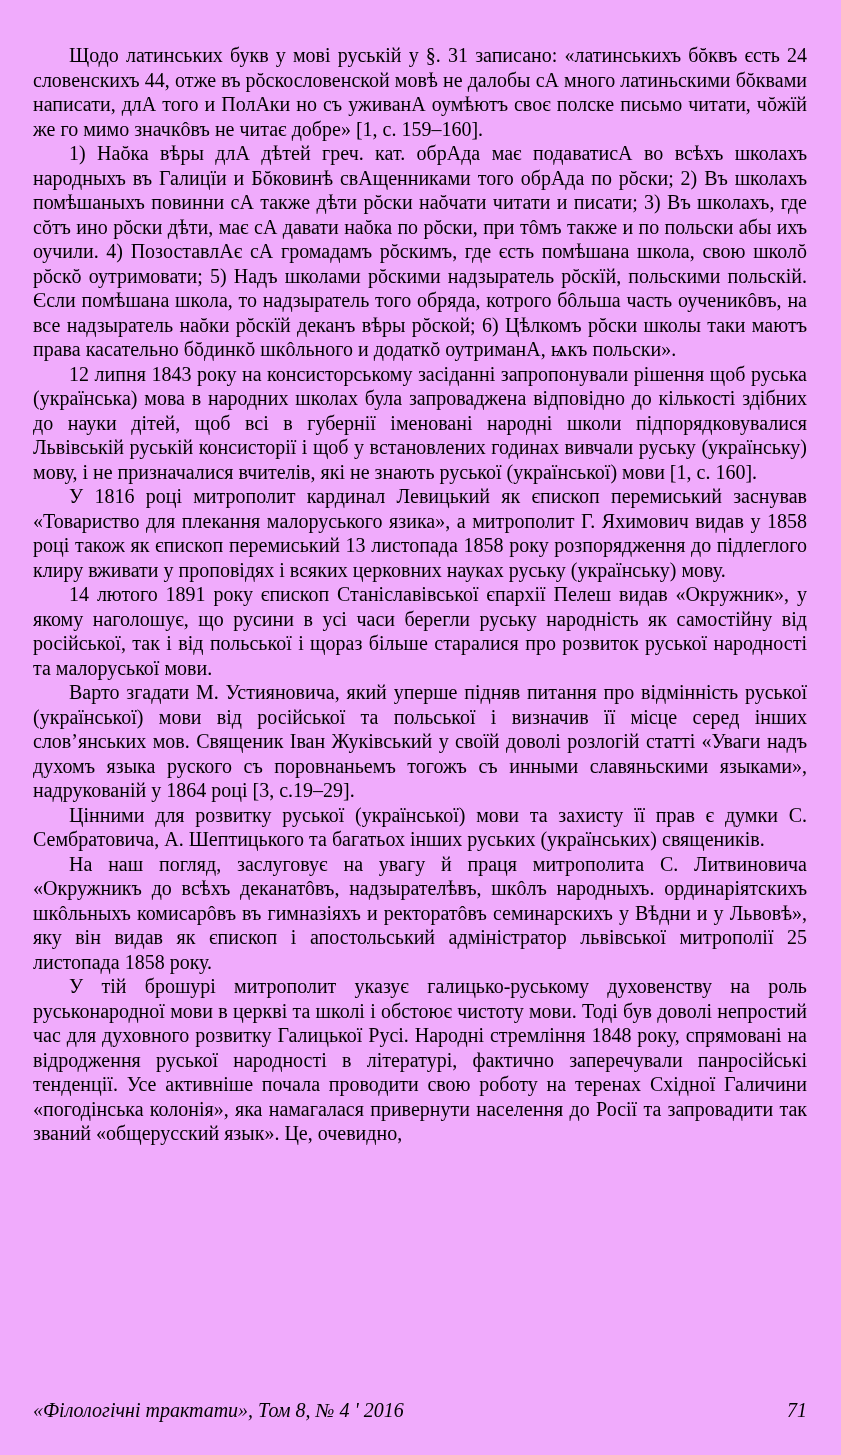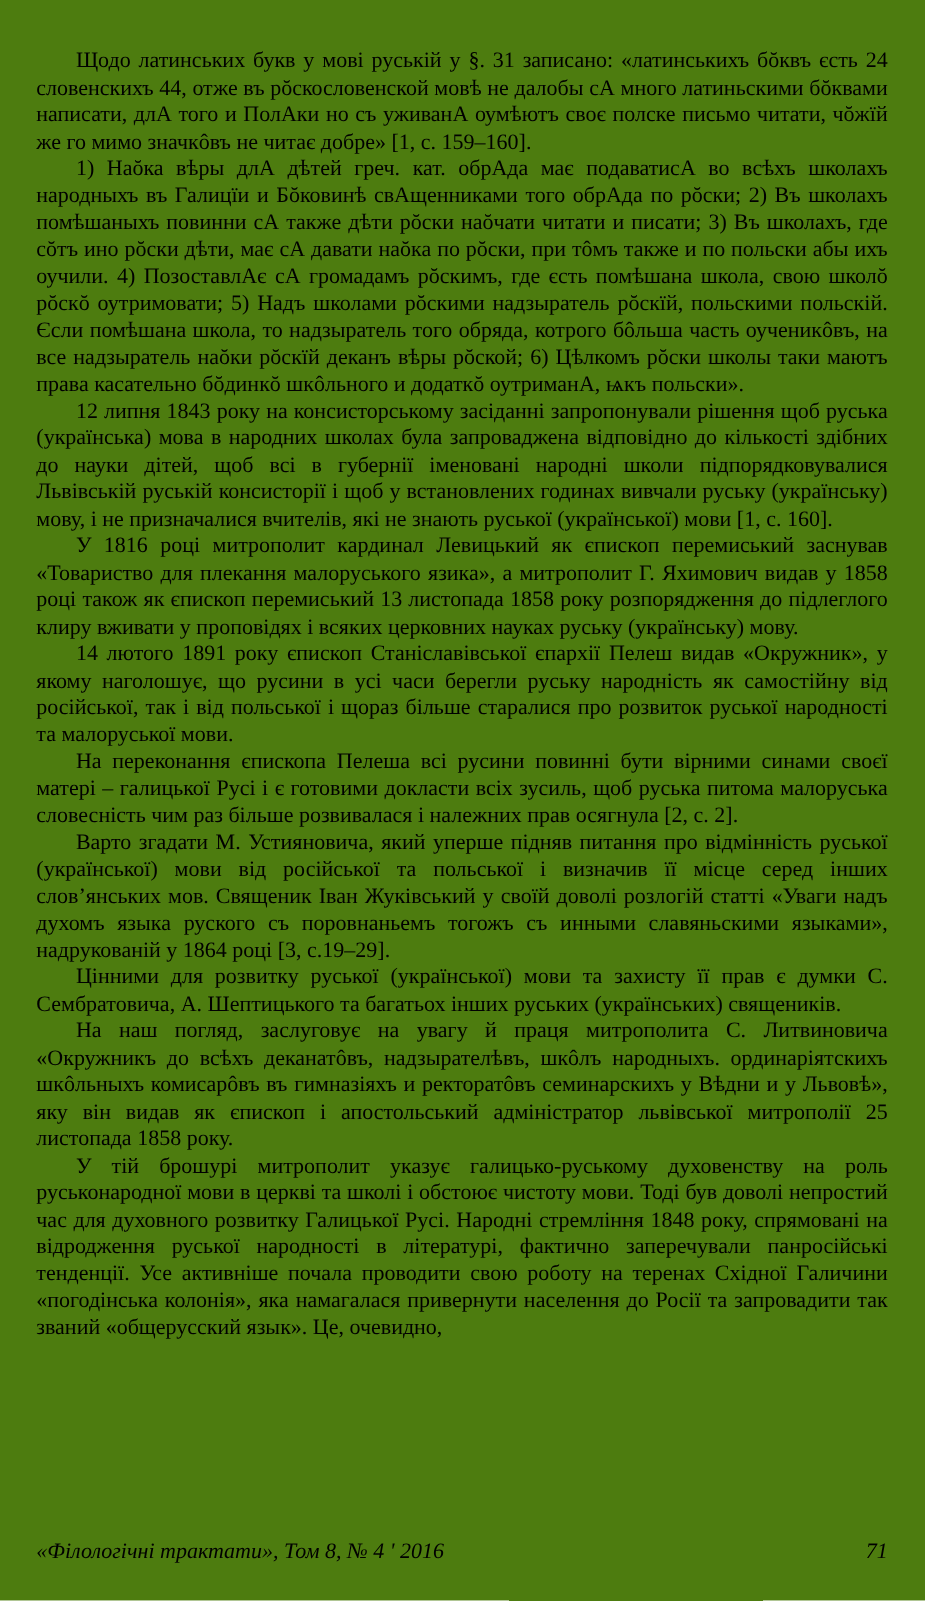--- a/index.html
+++ b/index.html
@@ -4,21 +4,21 @@
 <style>
   html, body {
     margin: 0;
     padding: 0;
     background: #ffffff;
   }
   .page {
     position: relative;
     width: 841px;
     height: 1455px;
-    background: #4d7c0f;
+    background: #f0abfc;
     color: #000000;
     font-family: "Liberation Serif", "DejaVu Serif", serif;
     overflow: hidden;
   }
   .content {
     position: absolute;
     top: 43px;
     left: 33px;
     width: 774px;
     font-size: 20px;
@@ -48,21 +48,20 @@
 </head>
 <body>
 
 <div class="page">
   <main class="content">
     <p class="para">Щодо латинських букв у мові руській у §. 31 записано: «латинськихъ бŏквъ єсть 24 словенскихъ 44, отже въ рŏскословенской мовѣ не далобы сА много латиньскими бŏквами написати, длА того и ПолАки но съ уживанА оумѣютъ своє полске письмо читати, чŏжїй же го мимо значкôвъ не читає добре» [1, с. 159–160].</p>
     <p class="para">1) Наŏка вѣры длА дѣтей греч. кат. обрАда має подаватисА во всѣхъ школахъ народныхъ въ Галицїи и Бŏковинѣ свАщенниками того обрАда по рŏски; 2) Въ школахъ помѣшаныхъ повинни сА также дѣти рŏски наŏчати читати и писати; 3) Въ школахъ, где сŏтъ ино рŏски дѣти, має сА давати наŏка по рŏски, при тôмъ также и по польски абы ихъ оучили. 4) ПозоставлАє сА громадамъ рŏскимъ, где єсть помѣшана школа, свою школŏ рŏскŏ оутримовати; 5) Надъ школами рŏскими надзыратель рŏскїй, польскими польскій. Єсли помѣшана школа, то надзыратель того обряда, котрого бôльша часть оученикôвъ, на все надзыратель наŏки рŏскїй деканъ вѣры рŏской; 6) Цѣлкомъ рŏски школы таки маютъ права касательно бŏдинкŏ шкôльного и додаткŏ оутриманА, ѩкъ польски».</p>
     <p class="para">12 липня 1843 року на консисторському засіданні запропонували рішення щоб руська (українська) мова в народних школах була запроваджена відповідно до кількості здібних до науки дітей, щоб всі в губернії іменовані народні школи підпорядковувалися Львівській руській консисторії і щоб у встановлених годинах вивчали руську (українську) мову, і не призначалися вчителів, які не знають руської (української) мови [1, с. 160].</p>
     <p class="para">У 1816 році митрополит кардинал Левицький як єпископ перемиський заснував «Товариство для плекання малоруського язика», а митрополит Г. Яхимович видав у 1858 році також як єпископ перемиський 13 листопада 1858 року розпорядження до підлеглого клиру вживати у проповідях і всяких церковних науках руську (українську) мову.</p>
     <p class="para">14 лютого 1891 року єпископ Станіславівської єпархії Пелеш видав «Окружник», у якому наголошує, що русини в усі часи берегли руську народність як самостійну від російської, так і від польської і щораз більше старалися про розвиток руської народності та малоруської мови.</p>
-    <p class="para">На переконання єпископа Пелеша всі русини повинні бути вірними синами своєї матері – галицької Русі і є готовими докласти всіх зусиль, щоб руська питома малоруська словесність чим раз більше розвивалася і належних прав осягнула [2, с. 2].</p>
     <p class="para">Варто згадати М. Устияновича, який уперше підняв питання про відмінність руської (української) мови від російської та польської і визначив її місце серед інших слов’янських мов. Священик Іван Жуківський у своїй доволі розлогій статті «Уваги надъ духомъ языка руского съ поровнаньемъ тогожъ съ инными славяньскими языками», надрукованій у 1864 році [3, с.19–29].</p>
     <p class="para">Цінними для розвитку руської (української) мови та захисту її прав є думки С. Сембратовича, А. Шептицького та багатьох інших руських (українських) священиків.</p>
     <p class="para">На наш погляд, заслуговує на увагу й праця митрополита С. Литвиновича «Окружникъ до всѣхъ деканатôвъ, надзырателѣвъ, шкôлъ народныхъ. ординаріятскихъ шкôльныхъ комисарôвъ въ гимназіяхъ и ректоратôвъ семинарскихъ у Вѣдни и у Львовѣ», яку він видав як єпископ і апостольський адміністратор львівської митрополії 25 листопада 1858 року.</p>
     <p class="para">У тій брошурі митрополит указує галицько-руському духовенству на роль руськонародної мови в церкві та школі і обстоює чистоту мови. Тоді був доволі непростий час для духовного розвитку Галицької Русі. Народні стремління 1848 року, спрямовані на відродження руської народності в літературі, фактично заперечували панросійські тенденції. Усе активніше почала проводити свою роботу на теренах Східної Галичини «погодінська колонія», яка намагалася привернути населення до Росії та запровадити так званий «общерусский язык». Це, очевидно,</p>
   </main>
 
   <footer class="footer">
     <span class="journal-ref">«Філологічні трактати», Том 8, № 4 ' 2016</span>
     <span class="page-num">71</span>
   </footer>

